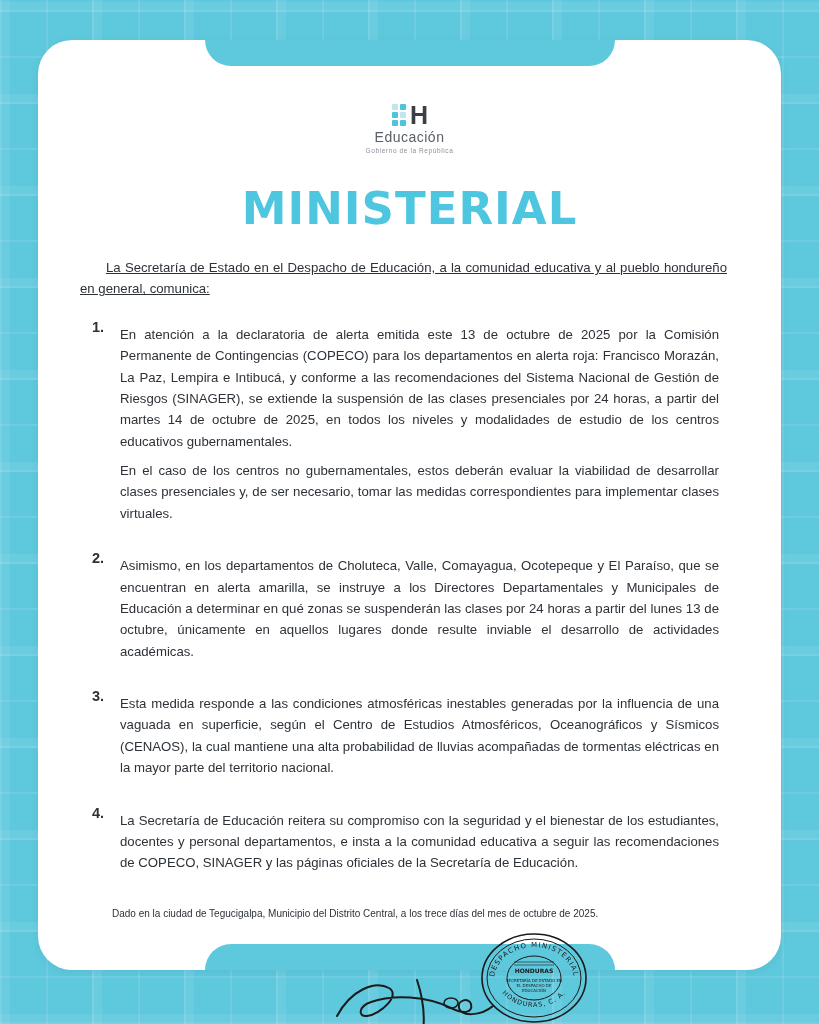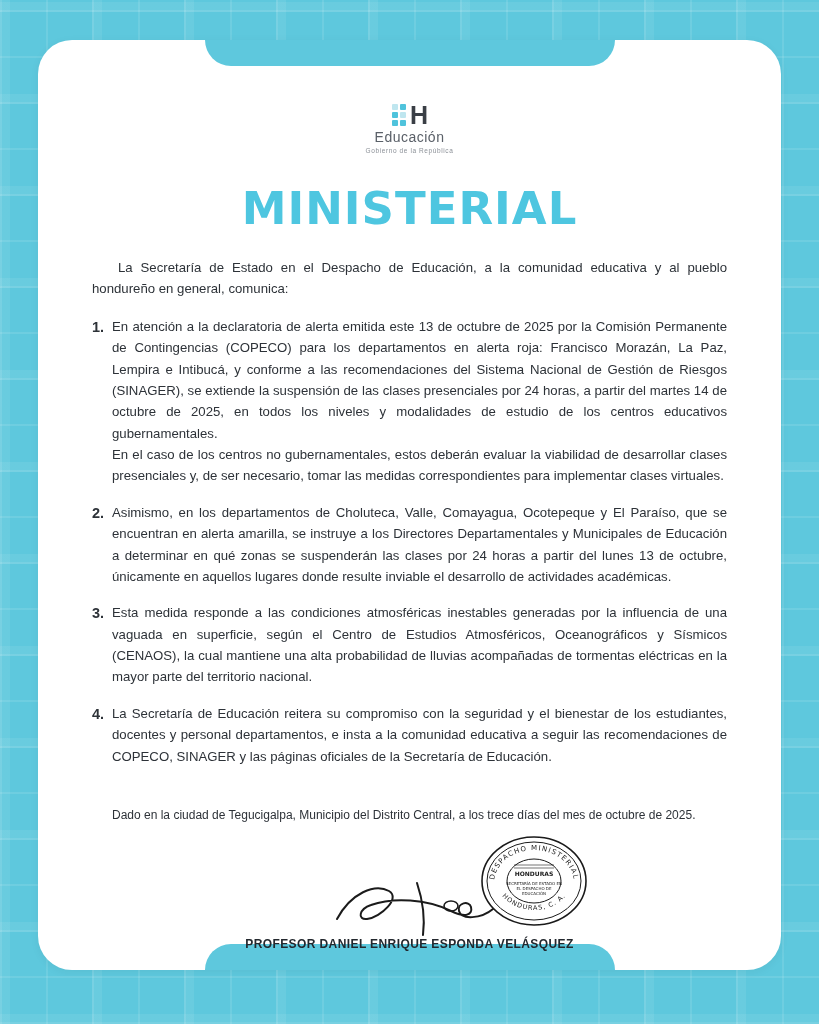--- a/index.html
+++ b/index.html
@@ -136,22 +136,23 @@
     margin: 28px 0 22px 0;
     font-family: "DejaVu Sans", sans-serif;
   }
 
   
   .intro {
     font-size: 13.2px;
     color: #2d3238;
     line-height: 1.62;
     text-align: justify;
-    margin: 0 26px 16px 26px;
+    margin: 0 26px 16px 14px;
     text-indent: 26px;
+    text-decoration: underline;
   }
   .item {
     display: flex;
     align-items: flex-start;
     margin: 0 26px 15px 26px;
   }
   .item-num {
     font-size: 14.5px;
     font-weight: bold;
     color: #2d3238;
@@ -159,27 +160,27 @@
     flex: 0 0 20px;
     line-height: 1.55;
   }
   .item-body {
     flex: 1;
     font-size: 13.2px;
     color: #2d3238;
     line-height: 1.62;
     text-align: justify;
   }
-  .item-body p { margin: 0; }
+  .item-body p { margin: 8px; }
   .closing {
-    font-size: 12px;
+    font-size: 10px;
     color: #2d3238;
     line-height: 1.62;
     text-align: justify;
-    margin: 39px 26px 0 46px;
+    margin: 24px 26px 0 46px;
   }
 
   
   .sig-area {
     position: relative;
     height: 150px;
     margin-top: 6px;
   }
   .seal {
     position: absolute;

